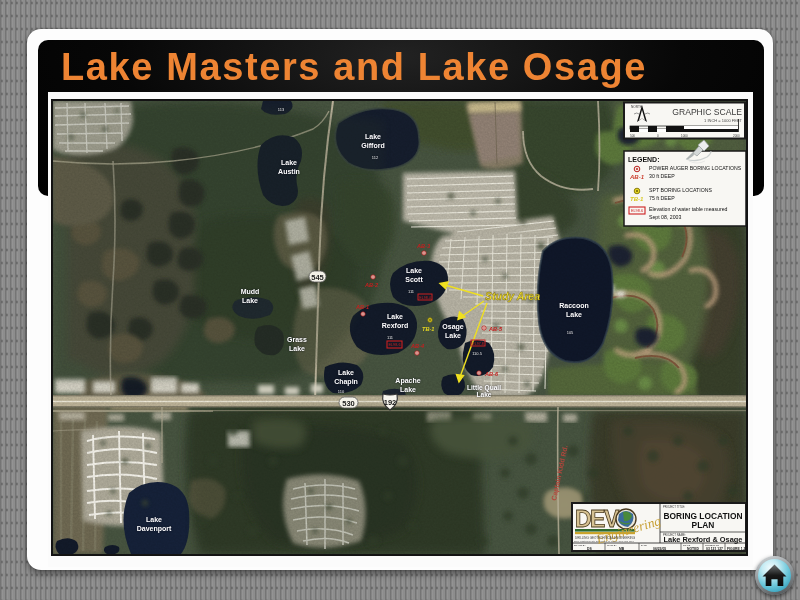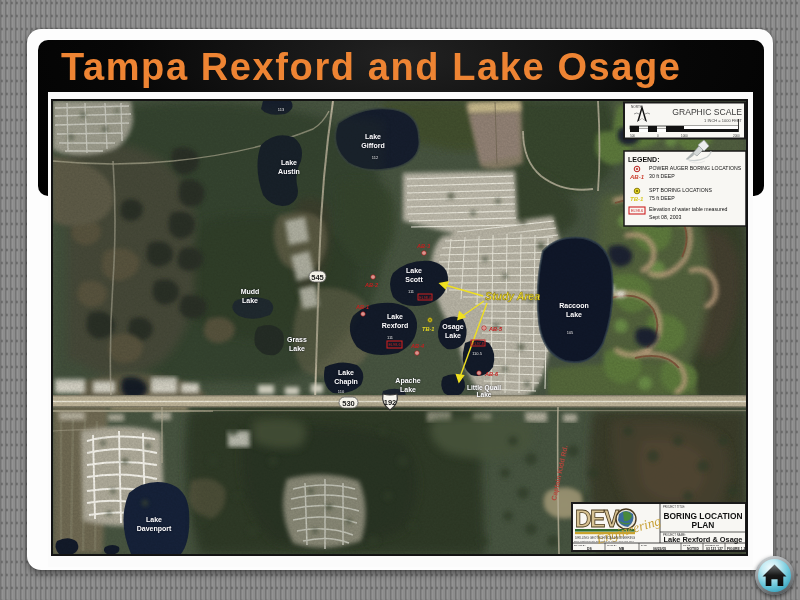--- a/index.html
+++ b/index.html
@@ -12,21 +12,21 @@
 background-size:5px 13px,auto,auto;}
 .abs{position:absolute;}
 </style>
 </head>
 <body>
 
 <div class="abs" style="left:27px;top:29px;width:746px;height:541px;background:#fdfdfd;border-radius:14px;box-shadow:0 4px 7px rgba(0,0,0,0.4),0 0 2px rgba(0,0,0,0.3);"></div>
 
 <div class="abs" style="left:38px;top:40px;width:726px;height:156px;background:radial-gradient(ellipse at 50% 10%,#222 0%,#070707 55%,#000 100%);border-radius:10px;"></div>
 
-<div class="abs" style="left:61px;top:46px;width:700px;height:44px;color:#ee8433;font-size:38px;font-weight:bold;letter-spacing:1.6px;font-family:'Liberation Sans',sans-serif;">Tampa Rexford and Lake Osage</div>
+<div class="abs" style="left:61px;top:46px;width:700px;height:44px;color:#ee8433;font-size:38px;font-weight:bold;letter-spacing:1.6px;font-family:'Liberation Sans',sans-serif;">Lake Masters and Lake Osage</div>
 
 <div class="abs" style="left:48px;top:92px;width:705px;height:475px;background:#fbfbfb;"></div>
 
 <div class="abs" style="left:51px;top:99px;width:693px;height:453px;border:2px solid #131313;background:#49543d;">
 <svg width="693" height="453" viewBox="0 0 693 453" style="display:block">
 <defs>
 <filter id="blur2">
           <feGaussianBlur stdDeviation="2"></feGaussianBlur>
         </filter>
 <filter id="blur4">

